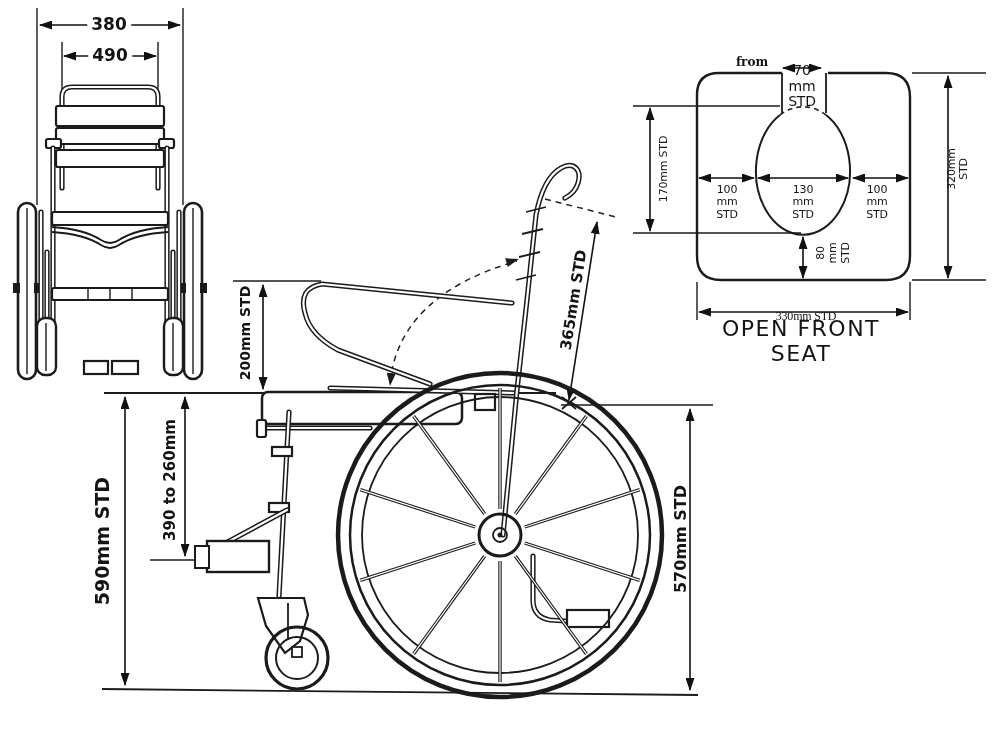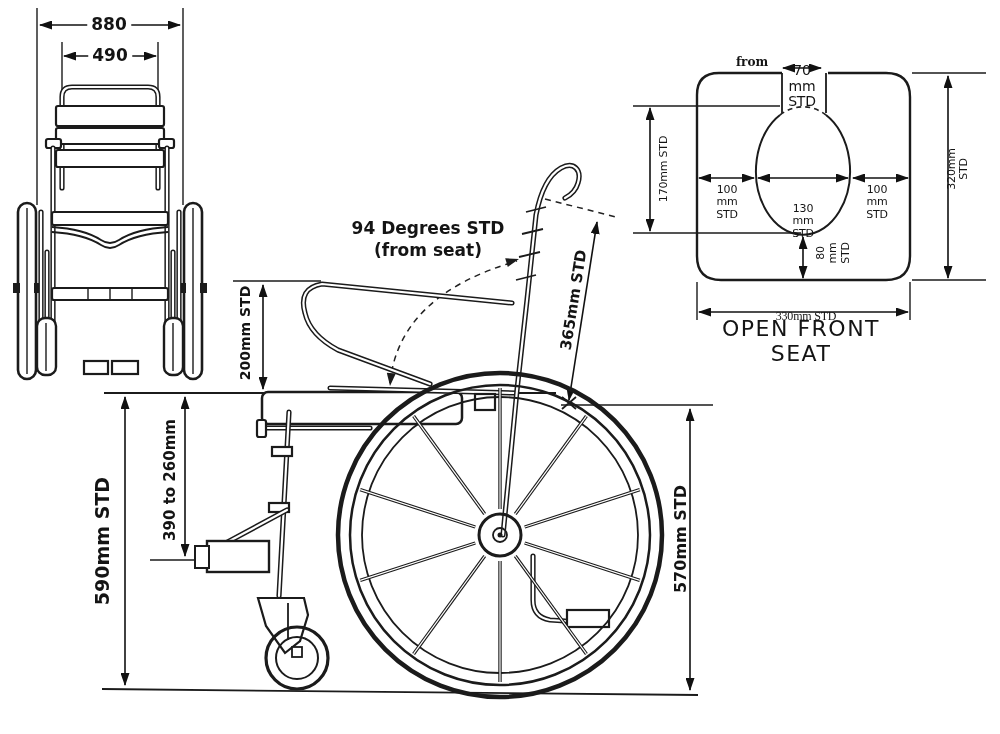--- a/index.html
+++ b/index.html
@@ -217,40 +217,38 @@
     <line class="dim" x1="758" y1="178" x2="848" y2="178"></line>
     <line class="dim" x1="853" y1="178" x2="908" y2="178"></line>
     <line class="dim" x1="803" y1="237" x2="803" y2="278"></line>
     <path class="ln" d="M912 73 H986 M912 280 H986"></path>
     <line class="dim" x1="948" y1="76" x2="948" y2="278"></line>
     <path class="ln" d="M697 282 V320 M910 282 V320"></path>
     <line class="dim" x1="699" y1="312" x2="908" y2="312"></line>
   </g>
 </svg>
 
-<div class="lbl sansb bgw" style="left:109px;top:25px;font-size:17px;">880</div>
+<div class="lbl sansb bgw" style="left:109px;top:25px;font-size:17px;">380</div>
 <div class="lbl sansb bgw" style="left:110px;top:56px;font-size:17px;">490</div>
 
-<div class="lbl sansb" style="left:428px;top:239px;font-size:17px;line-height:1.3;">94 Degrees STD
-(from seat)</div>
 <div class="lbl sansb r90" style="left:246px;top:333px;font-size:14px;">200mm STD</div>
 <div class="lbl sansb r90" style="left:103px;top:541px;font-size:19px;">590mm STD</div>
 <div class="lbl sansb r90" style="left:170px;top:480px;font-size:15px;">390 to 260mm</div>
 <div class="lbl sansb r81" style="left:574px;top:300px;font-size:15px;">365mm STD</div>
 <div class="lbl sansb r90" style="left:681px;top:539px;font-size:16px;">570mm STD</div>
 
 <div class="lbl serifb" style="left:752px;top:63px;font-size:12px;font-family:'DejaVu Serif',serif;">from</div>
 <div class="lbl thin" style="left:802px;top:87px;font-size:14px;">70
 mm
 STD</div>
 <div class="lbl thin r90" style="left:664px;top:169px;font-size:11px;">170mm STD</div>
 <div class="lbl thin" style="left:727px;top:202px;font-size:11px;">100
 mm
 STD</div>
-<div class="lbl thin" style="left:803px;top:202px;font-size:11px;margin-top:19px;">130
+<div class="lbl thin" style="left:803px;top:202px;font-size:11px;">130
 mm
 STD</div>
 <div class="lbl thin" style="left:877px;top:202px;font-size:11px;">100
 mm
 STD</div>
 <div class="lbl thin r90" style="left:833px;top:253px;font-size:11px;">80
 mm
 STD</div>
 <div class="lbl thin r90" style="left:958px;top:169px;font-size:11px;">320mm STD</div>
 <div class="lbl thin" style="left:806px;top:317px;font-size:12px;font-family:Liberation Serif, serif;">330mm STD</div>

